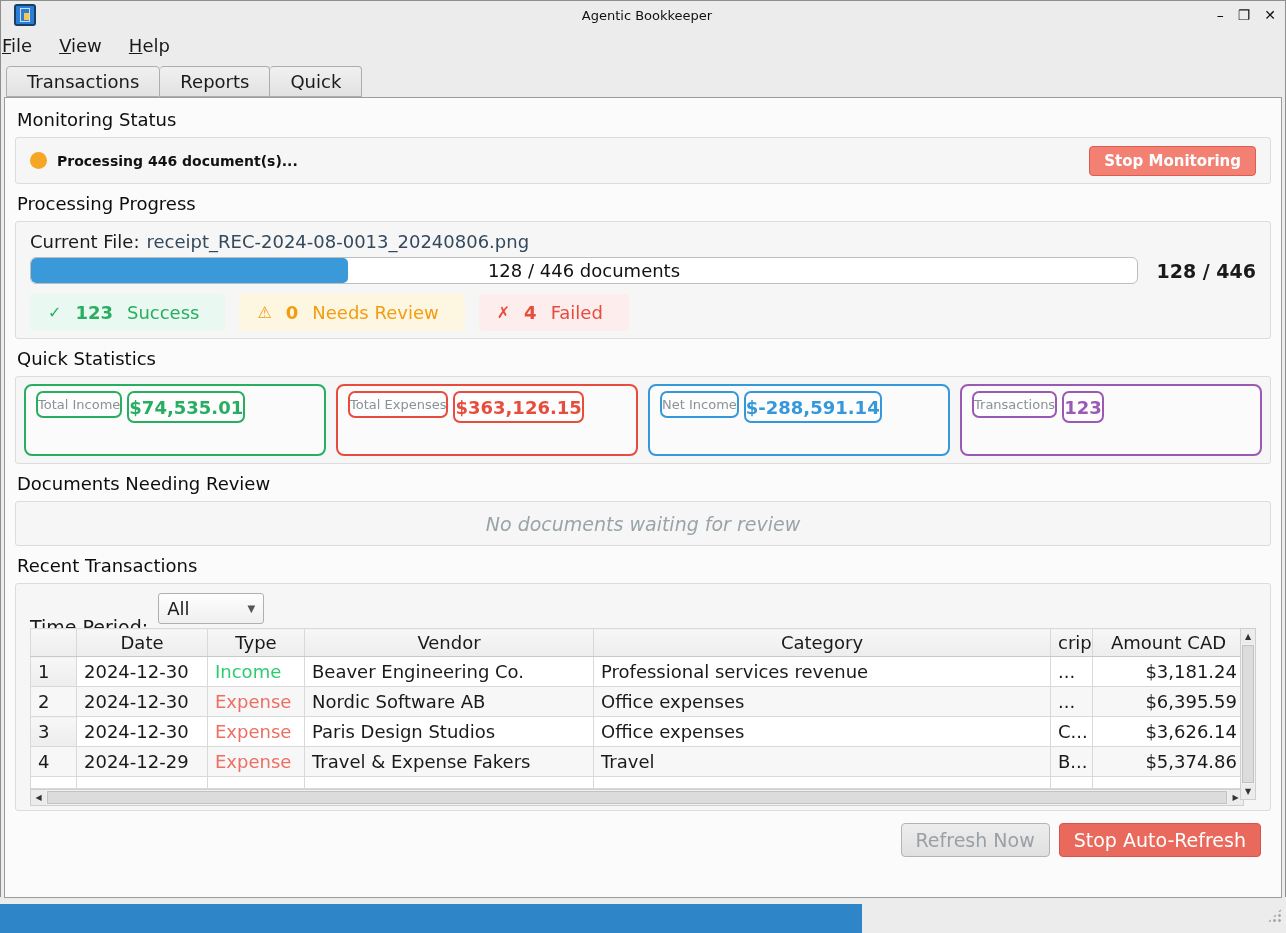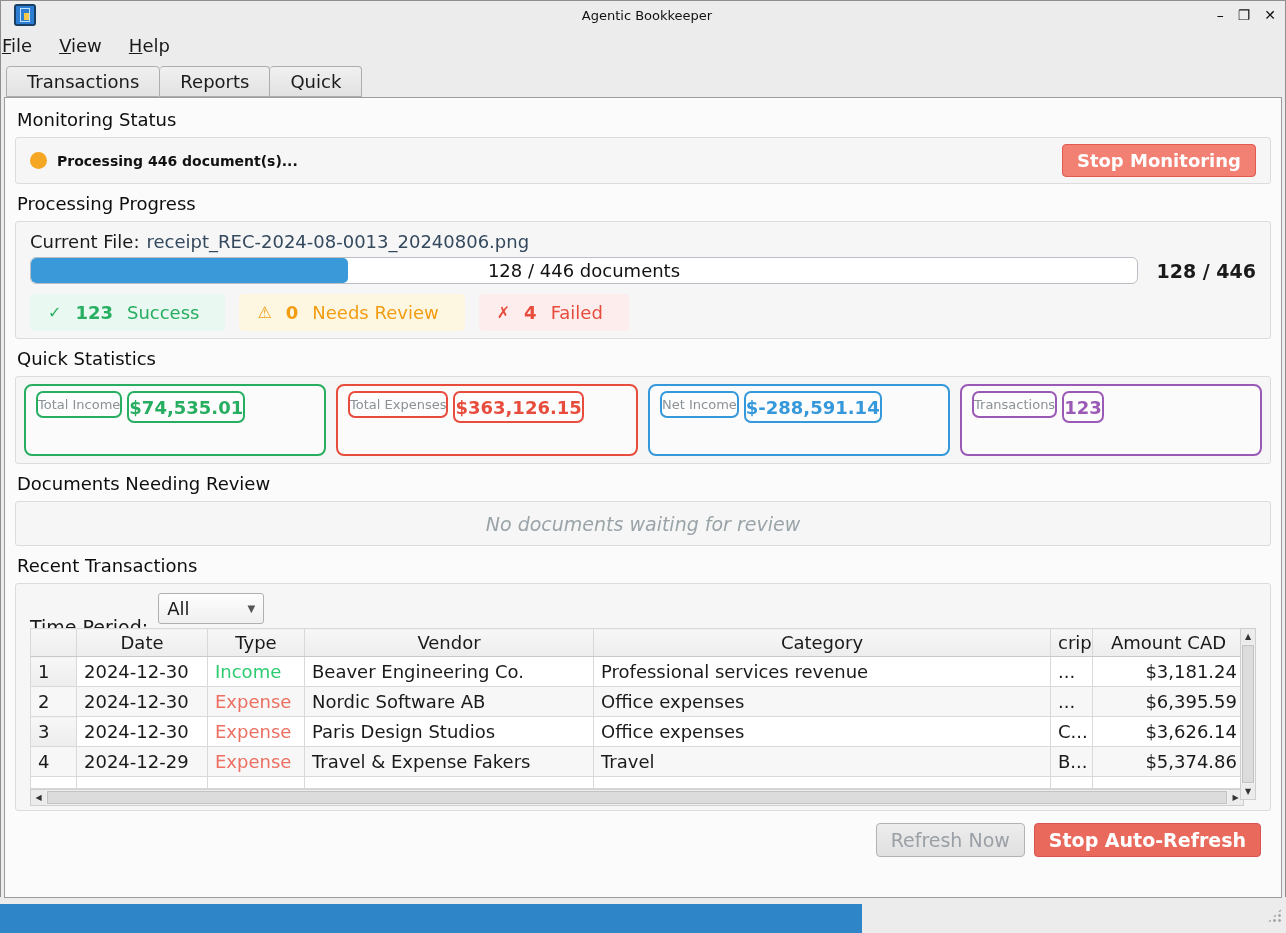--- a/index.html
+++ b/index.html
@@ -39,21 +39,21 @@
 
   .section-heading { font-size: 18px; color: #0d0d0d; margin: 2px 0 7px 2px; }
 
   .box-panel { background: #f6f6f6; border: 1px solid #dcdcdc; border-radius: 3px; }
 
   
   .monitor-panel { height: 47px; display: flex; align-items: center; padding: 0 14px; margin-bottom: 9px; }
   .status-dot { width: 17px; height: 17px; border-radius: 50%; background: #f5a623; margin-right: 10px; flex: 0 0 auto; }
   .monitor-text { font-size: 14px; font-weight: bold; color: #111; }
   .btn-salmon { margin-left: auto; background: #f28073; border: 1px solid #e05a4e; border-radius: 4px;
-                color: #fff; font-weight: bold; font-size: 18px; padding: 5px 14px; font-family: inherit; }
+                color: #fff; font-weight: bold; font-size: 15px; padding: 5px 14px; font-family: inherit; }
 
   
   .progress-panel { height: 118px; padding: 6px 14px; margin-bottom: 9px; }
   .current-file-line { font-size: 18px; height: 27px; display: flex; align-items: center; gap: 7px; }
   .current-file-name { color: #34495e; }
   .bar-row { display: flex; align-items: center; margin-top: 2px; }
   .pbar { flex: 1; height: 27px; background: #fff; border: 1px solid #b9bfc4; border-radius: 6px; position: relative; overflow: hidden; }
   .pbar-chunk { position: absolute; left: 0; top: 0; bottom: 0; width: calc(var(--p) * 1%); background: #3a99d8; border-radius: 5px; }
   .pbar-text { position: absolute; inset: 0; display: flex; align-items: center; justify-content: center; font-size: 18px; color: #111; }
   .bar-fraction { width: 118px; text-align: right; font-size: 19px; font-weight: bold; }
@@ -95,21 +95,21 @@
 
   .vscroll { position: absolute; top: 0; right: 0; width: 16px; height: 172px; background: #f1f1f1; border: 1px solid #cfcfcf; display: flex; flex-direction: column; }
   .vscroll .arrow, .hscroll .arrow { flex: 0 0 15px; display: flex; align-items: center; justify-content: center; font-size: 8px; color: #333; background: #ececec; }
   .vscroll .thumb { flex: 1; background: #dcdcdc; border: 1px solid #c2c2c2; margin: 1px; }
   .hscroll { width: 1214px; height: 17px; background: #f1f1f1; border: 1px solid #cfcfcf; display: flex; }
   .hscroll .thumb { flex: 1; background: #dcdcdc; border: 1px solid #c2c2c2; margin: 1px; }
 
   
   .footer-row { display: flex; justify-content: flex-end; gap: 9px; margin-top: 12px; padding-right: 10px; }
   .btn-disabled { background: linear-gradient(#ededed, #e0e0e0); border: 1px solid #b3b3b3; border-radius: 4px; color: #9aa0a6; font-size: 19px; padding: 5px 14px; font-family: inherit; }
-  .btn-salmon2 { background: #e96a5c; border: 1px solid #d9534f; border-radius: 4px; color: #fff; font-weight: bold; font-size: 19px; padding: 5px 14px; font-family: inherit; }
+  .btn-salmon2 { background: #e96a5c; border: 1px solid #d9534f; border-radius: 4px; color: #fff; font-weight: normal; font-size: 19px; padding: 5px 14px; font-family: inherit; }
 
   
   .statusbar { position: absolute; left: 0; right: 0; bottom: 0; height: 36px; background: #ececec; }
   .status-progress { position: absolute; left: 0; bottom: 0; height: 29px; width: calc(var(--w) * 1%); background: var(--c); }
   .size-grip { position: absolute; right: 4px; bottom: 10px; width: 15px; height: 15px;
                background: radial-gradient(#a8a8a8 1.3px, transparent 1.5px); background-size: 5px 5px;
                clip-path: polygon(100% 0, 100% 100%, 0 100%); }
 </style>
 </head>
 <body>

